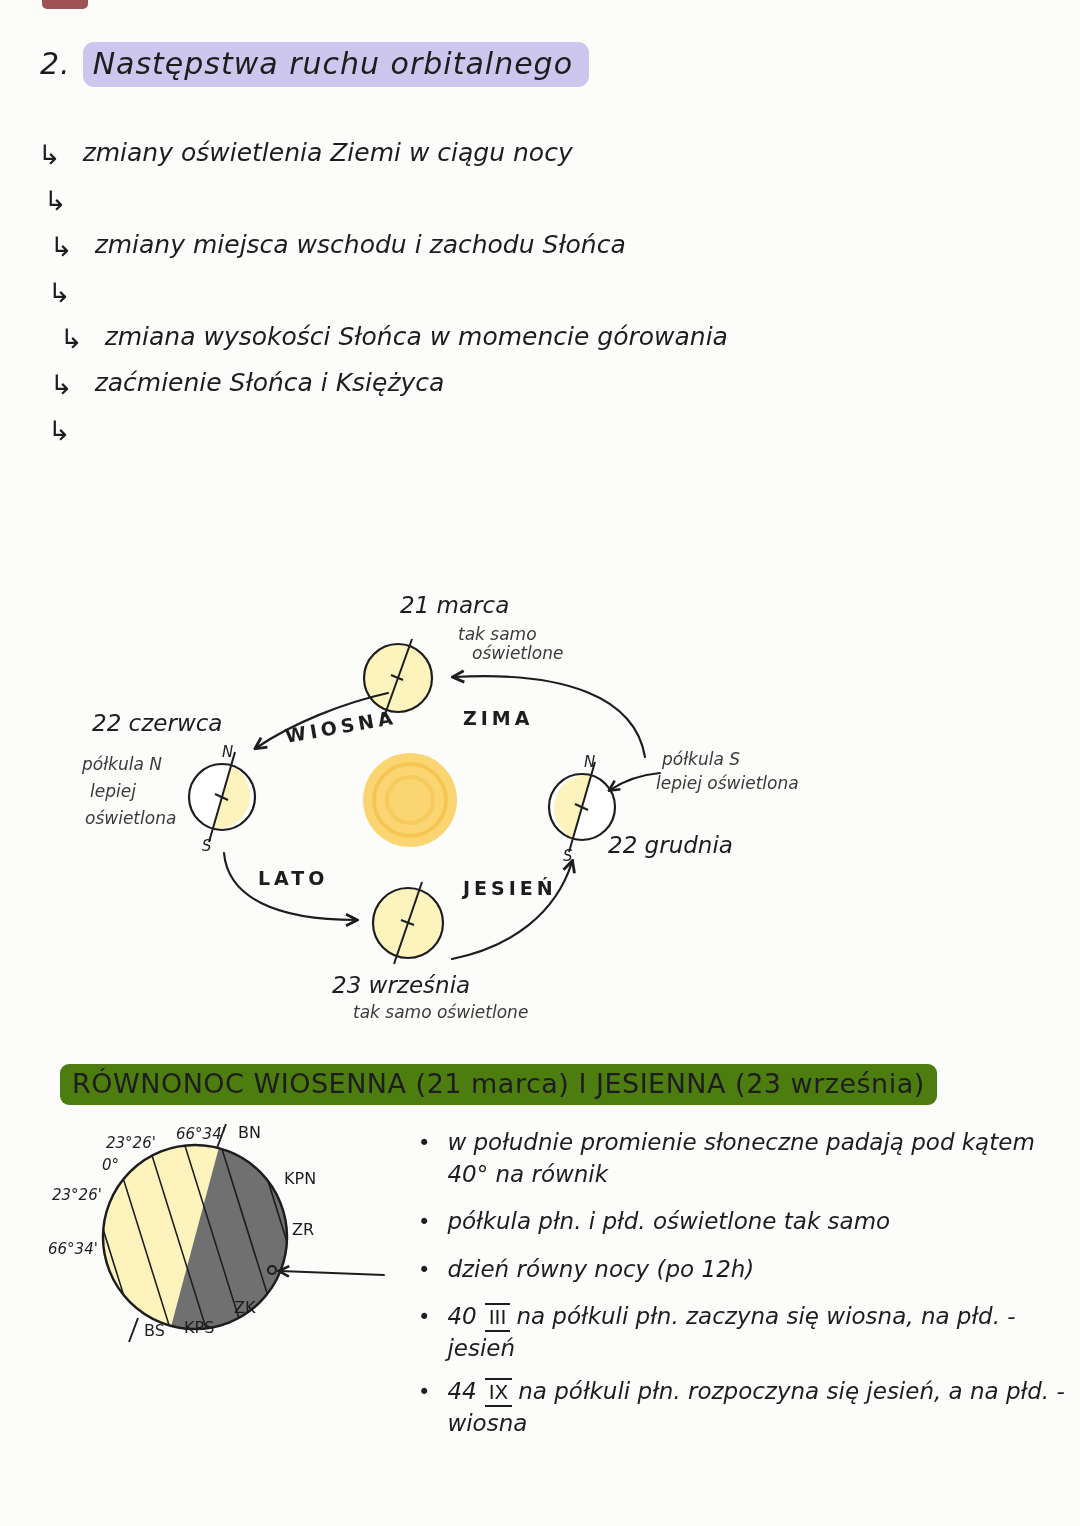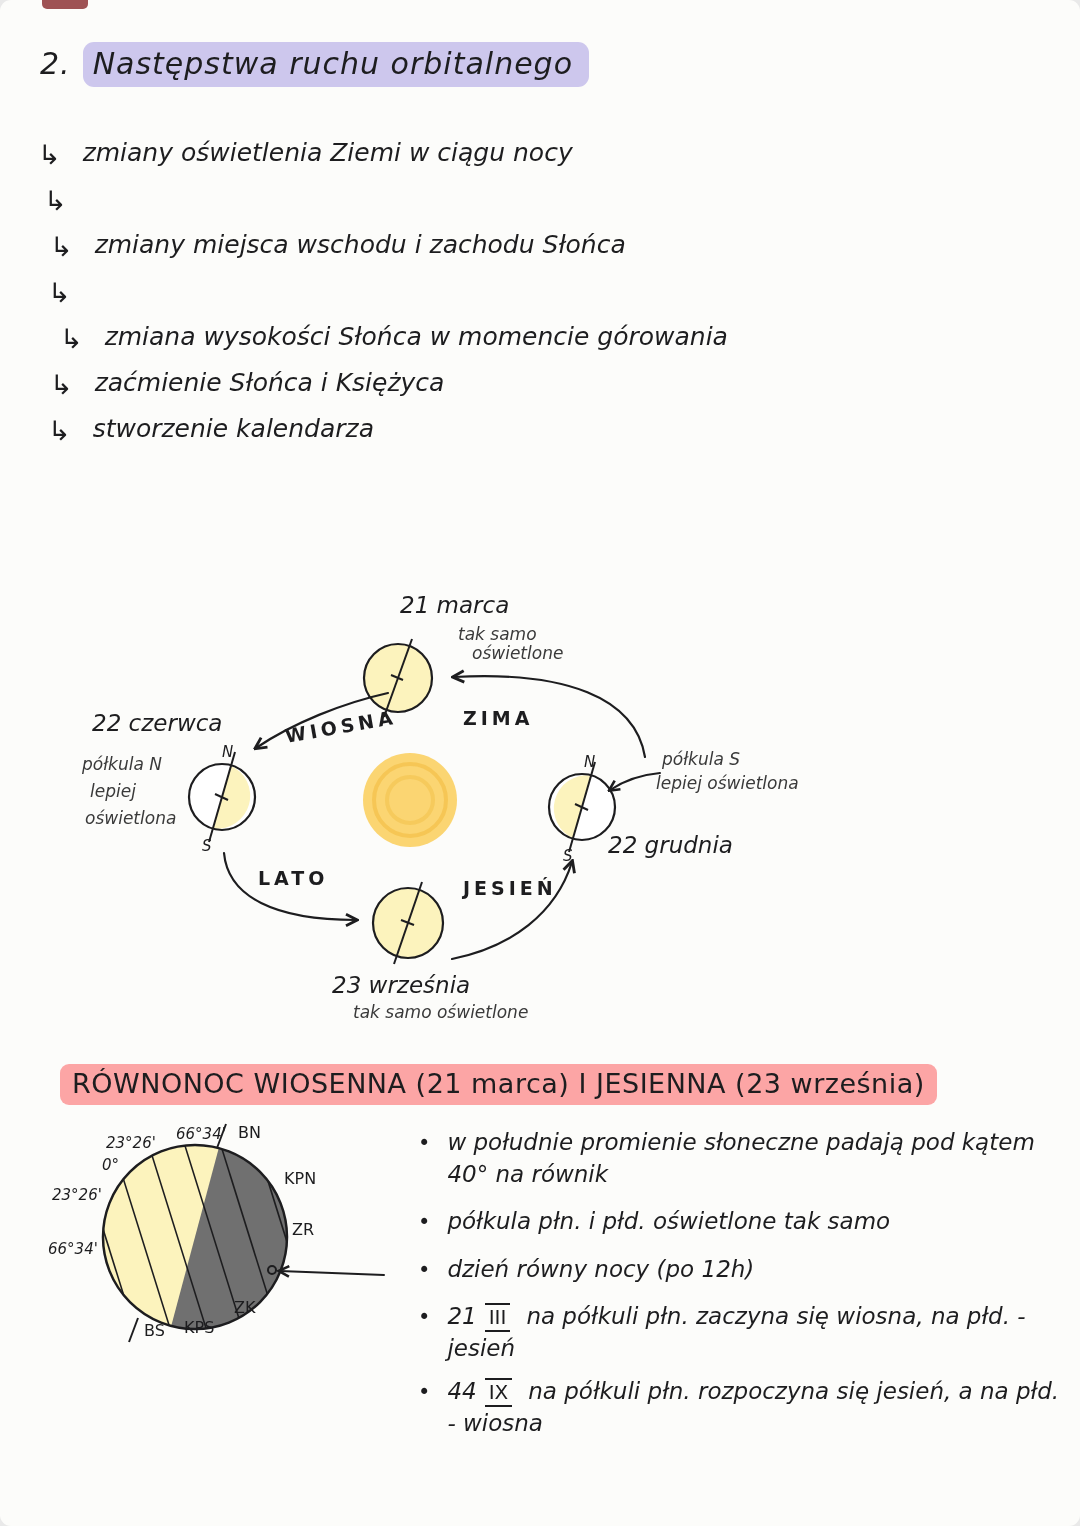--- a/index.html
+++ b/index.html
@@ -1,20 +1,20 @@
 <!DOCTYPE html>
 <html><head>
 <meta charset="utf-8">
 <style>
   * { margin:0; padding:0; box-sizing:border-box; }
   html,body { background:#e9e9e9; }
   .page {
     position:relative; width:1080px; height:1526px; margin:0 auto;
     background:#fcfcfa; overflow:hidden;
-    font-family:"DejaVu Sans", sans-serif; color:#1d1d1f;border-radius:11px;
+    font-family:"DejaVu Sans", sans-serif; color:#1d1d1f;
   }
   .corner-mark{ position:absolute; left:42px; top:0; width:46px; height:9px;
     background:#8d3436; border-radius:0 0 5px 5px; opacity:.85; }
 
   .heading { position:absolute; font-size:30px; font-style:italic; letter-spacing:1px; white-space:nowrap; }
   .h2 { left:40px; top:46px; }
   .h3 { left:42px; top:532px; }
   .num { margin-right:12px; }
   .hl { border-radius:11px; padding:4px 16px 6px 10px; }
   .purple { background:#cdc7ed; }
@@ -34,27 +34,27 @@
   .globe-svg { left:28px; top:1112px; }
   svg text { fill:#1d1d1f; font-family:"DejaVu Sans", sans-serif; }
   .t-date { font-size:23px; font-style:italic; }
   .t-note { font-size:17px; font-style:italic; fill:#3a3a3a; }
   .t-season { font-size:19px; letter-spacing:4px; font-weight:bold; }
   .t-ns { font-size:15px; font-style:italic; }
   .t-g { font-size:15px; font-style:italic; }
   .t-gl { font-size:16px; }
 
   .green-heading { position:absolute; left:60px; top:1068px; font-size:27px; letter-spacing:.5px; white-space:nowrap; }
-  .green { background:#fca5a5; border-radius:9px; padding:4px 12px 6px 12px; }
+  .green { background:#4d7c0f; border-radius:9px; padding:4px 12px 6px 12px; }
 
   .bullets { position:absolute; left:418px; top:1126px; width:656px; font-size:23px; font-style:italic; line-height:1.4; }
   .bullet { display:flex; margin-bottom:15px; }
   .bullet .dot { font-style:normal; margin-right:17px; font-size:21px; transform:translateY(3px); }
   .bullet:nth-child(4){ margin-bottom:11px; }
-  .roman { font-style:normal; font-size:20px; border-top:2.5px solid #1d1d1f; border-bottom:2.5px solid #1d1d1f; padding:0 4px 1px 4px; margin:0 16px 0 8px; }
+  .roman { font-style:normal; font-size:20px; border-top:2.5px solid #1d1d1f; border-bottom:2.5px solid #1d1d1f; padding:0 4px 1px 4px; margin:0 6px 0 8px; }
 </style>
 </head>
 <body>
 
 <div class="page">
 
   <div class="corner-mark"></div>
 
   <div class="heading h2">
     <span class="num">2.</span><span class="hl purple">Następstwa ruchu orbitalnego</span>
@@ -78,21 +78,20 @@
     <li class="arrow-item">
       <span class="arrow">↳</span>
       <span>zmiana wysokości Słońca w momencie górowania</span>
       </li>
     <li class="arrow-item">
       <span class="arrow">↳</span>
       <span>zaćmienie Słońca i Księżyca</span>
       </li>
     <li class="arrow-item">
       <span class="arrow">↳</span>
-      <span>stworzenie kalendarza</span>
       </li>
   </ul>
 
 
   <svg class="orbit-svg" width="770" height="460" viewBox="0 0 770 460">
     <defs>
       <marker id="arw" viewBox="0 0 10 10" refX="8" refY="5" markerWidth="6.5" markerHeight="6.5" orient="auto-start-reverse">
         <path d="M1,1 L9,5 L1,9" fill="none" stroke="#1d1d1f" stroke-width="2"></path>
       </marker>
     </defs>
@@ -212,21 +211,21 @@
     <div class="bullet">
       <span class="dot">•</span>
       <span>półkula płn. i płd. oświetlone tak samo</span>
     </div>
     <div class="bullet">
       <span class="dot">•</span>
       <span>dzień równy nocy (po 12h)</span>
     </div>
     <div class="bullet">
       <span class="dot">•</span>
-      <span><span>21</span><span class="roman">III</span><span>na półkuli płn. zaczyna się wiosna, na płd. - jesień</span></span>
+      <span><span>40</span><span class="roman">III</span><span>na półkuli płn. zaczyna się wiosna, na płd. - jesień</span></span>
     </div>
     <div class="bullet">
       <span class="dot">•</span>
       <span><span>44</span><span class="roman">IX</span><span>na półkuli płn. rozpoczyna się jesień, a na płd. - wiosna</span></span>
     </div>
   </div>
 
 </div>
 
 </body></html>

